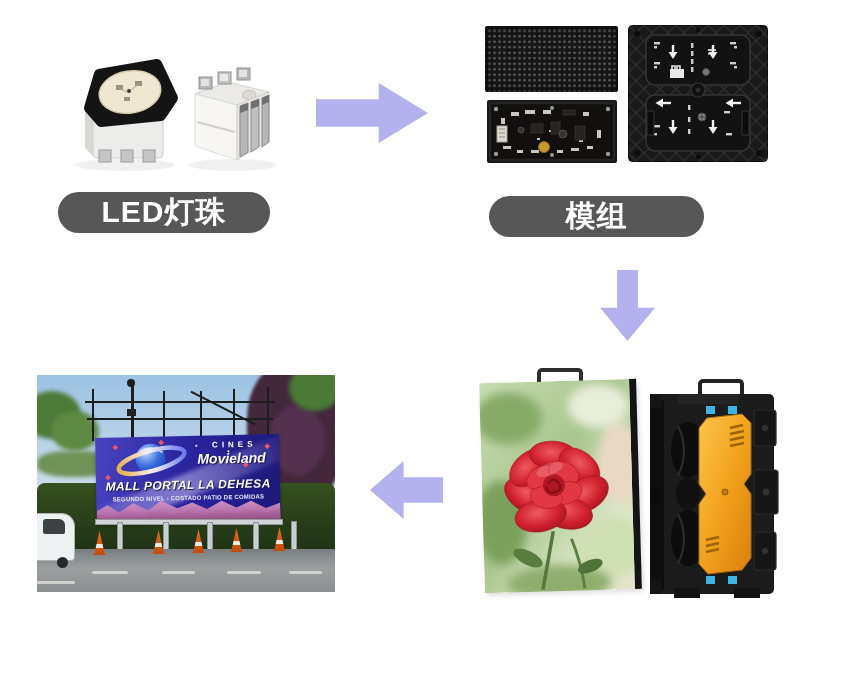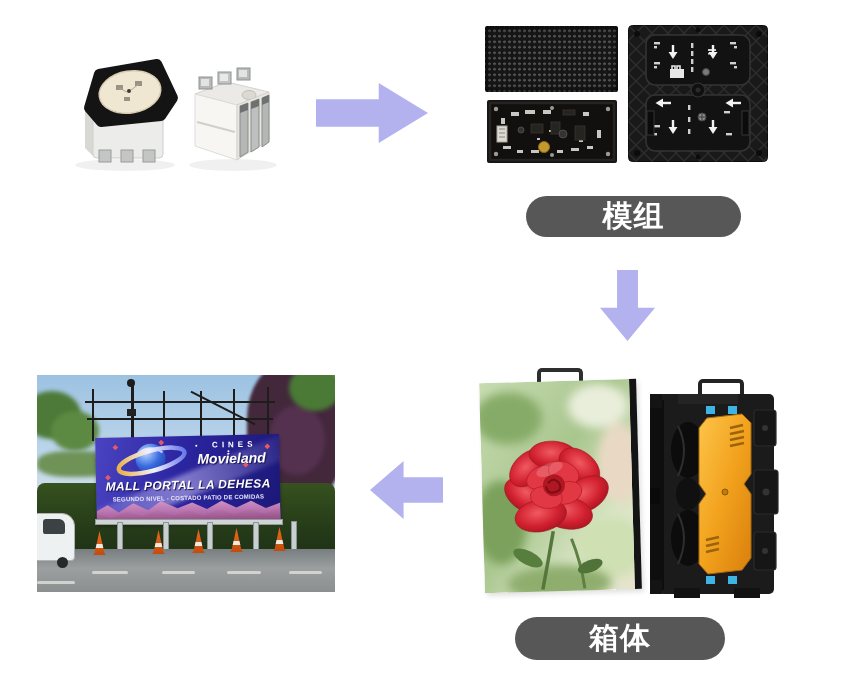--- a/index.html
+++ b/index.html
@@ -5,21 +5,21 @@
   html,body{margin:0;padding:0;background:#ffffff;}
   .canvas{position:relative;width:850px;height:682px;background:#ffffff;overflow:hidden;
           font-family:"Liberation Sans","DejaVu Sans",sans-serif;}
   .abs{position:absolute;}
 
   
   .pill{position:absolute;background:#575757;color:#ffffff;border-radius:22px;
         display:flex;align-items:center;justify-content:center;
         font-weight:bold;font-size:30px;letter-spacing:1px;}
   .pill-beads{left:58px;top:192px;width:212px;height:41px;}
-  .pill-module{left:526px;top:196px;width:215px;height:41px;}
+  .pill-module{left:489px;top:196px;width:215px;height:41px;}
   .pill-screen{left:55px;top:617px;width:220px;height:43px;}
   .pill-cabinet{left:515px;top:617px;width:210px;height:43px;}
 
   
   .arrow{position:absolute;background:#b4b2ee;}
   .arrow-right{left:316px;top:83px;width:112px;height:60px;
     clip-path:polygon(0 27%,56% 27%,56% 0,100% 50%,56% 100%,56% 73%,0 73%);}
   .arrow-down{left:600px;top:270px;width:55px;height:71px;
     clip-path:polygon(31% 0,69% 0,69% 53%,100% 53%,50% 100%,0 53%,31% 53%);}
   .arrow-left{left:370px;top:461px;width:73px;height:58px;
@@ -140,20 +140,23 @@
       <g stroke="#8a8c8c" stroke-width="1">
         <polygon points="185,54 193,51 193,100 185,105" fill="#b5b7b7"></polygon>
         <polygon points="196,50 204,47 204,95 196,100" fill="#bec0c0"></polygon>
         <polygon points="207,46 214,43 214,90 207,95" fill="#b5b7b7"></polygon>
       </g>
       <polygon points="185,54 193,51 193,58 185,61" fill="#6f7171"></polygon>
       <polygon points="196,50 204,47 204,54 196,57" fill="#6f7171"></polygon>
       <polygon points="207,46 214,43 214,50 207,53" fill="#6f7171"></polygon>
     </g>
   </svg>
+  <div class="pill pill-beads">
+    <span>LED灯珠</span>
+  </div>
 
   <div class="arrow arrow-right"></div>
 
   <div class="abs module-group">
     <div class="matrix"></div>
     <svg class="pcb" width="130" height="63" viewBox="0 0 130 63">
       <rect width="130" height="63" rx="2" fill="#161514"></rect>
       <rect x="3" y="3" width="124" height="57" fill="#12100e" stroke="#262320" stroke-width="2.5"></rect>
       <g fill="#9a9a96">
         <circle cx="9" cy="9" r="2.2"></circle>
@@ -372,23 +375,20 @@
       <g fill="#3db4e4">
         <rect x="56" y="14" width="9" height="8"></rect>
           <rect x="78" y="14" width="9" height="8"></rect>
         <rect x="56" y="184" width="9" height="8"></rect>
           <rect x="78" y="184" width="9" height="8"></rect>
       </g>
       <rect x="24" y="196" width="26" height="10" fill="#121212"></rect>
       <rect x="84" y="196" width="26" height="10" fill="#121212"></rect>
     </svg>
   </div>
-  <div class="pill pill-cabinet">
-    <span>箱体</span>
-  </div>
 
   <div class="arrow arrow-left"></div>
 
   <div class="abs photo">
     <div class="sky"></div>
     <div class="blob" style="left:-14px;top:16px;width:58px;height:48px;background:#4d7a38;"></div>
     <div class="blob" style="left:14px;top:36px;width:48px;height:40px;background:#5d8a42;"></div>
     <div class="blob" style="left:0;top:76px;width:78px;height:26px;background:#6f9257;border-radius:40%;"></div>
     <div class="blob" style="left:210px;top:-12px;width:96px;height:140px;background:#43283c;border-radius:40%;filter:blur(1.5px);"></div>
     <div class="blob" style="left:232px;top:30px;width:56px;height:70px;background:#553150;"></div>

